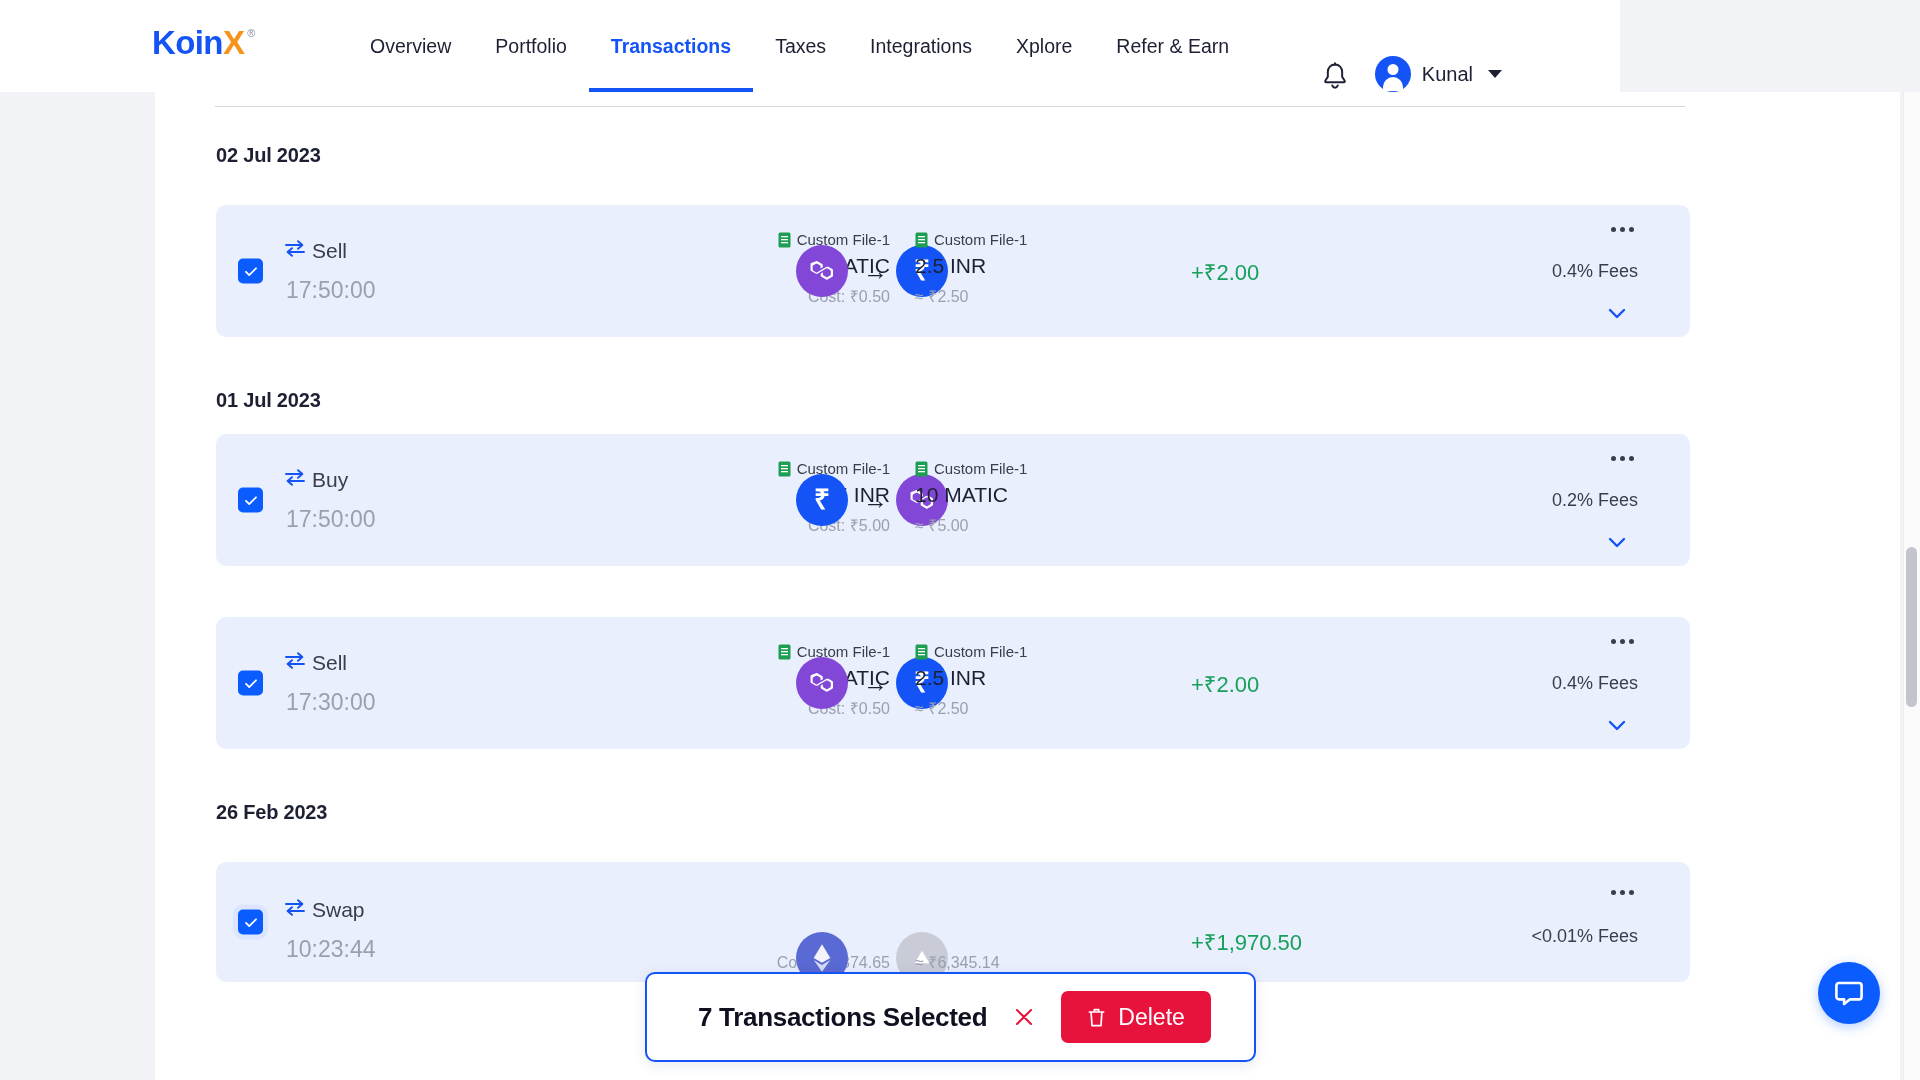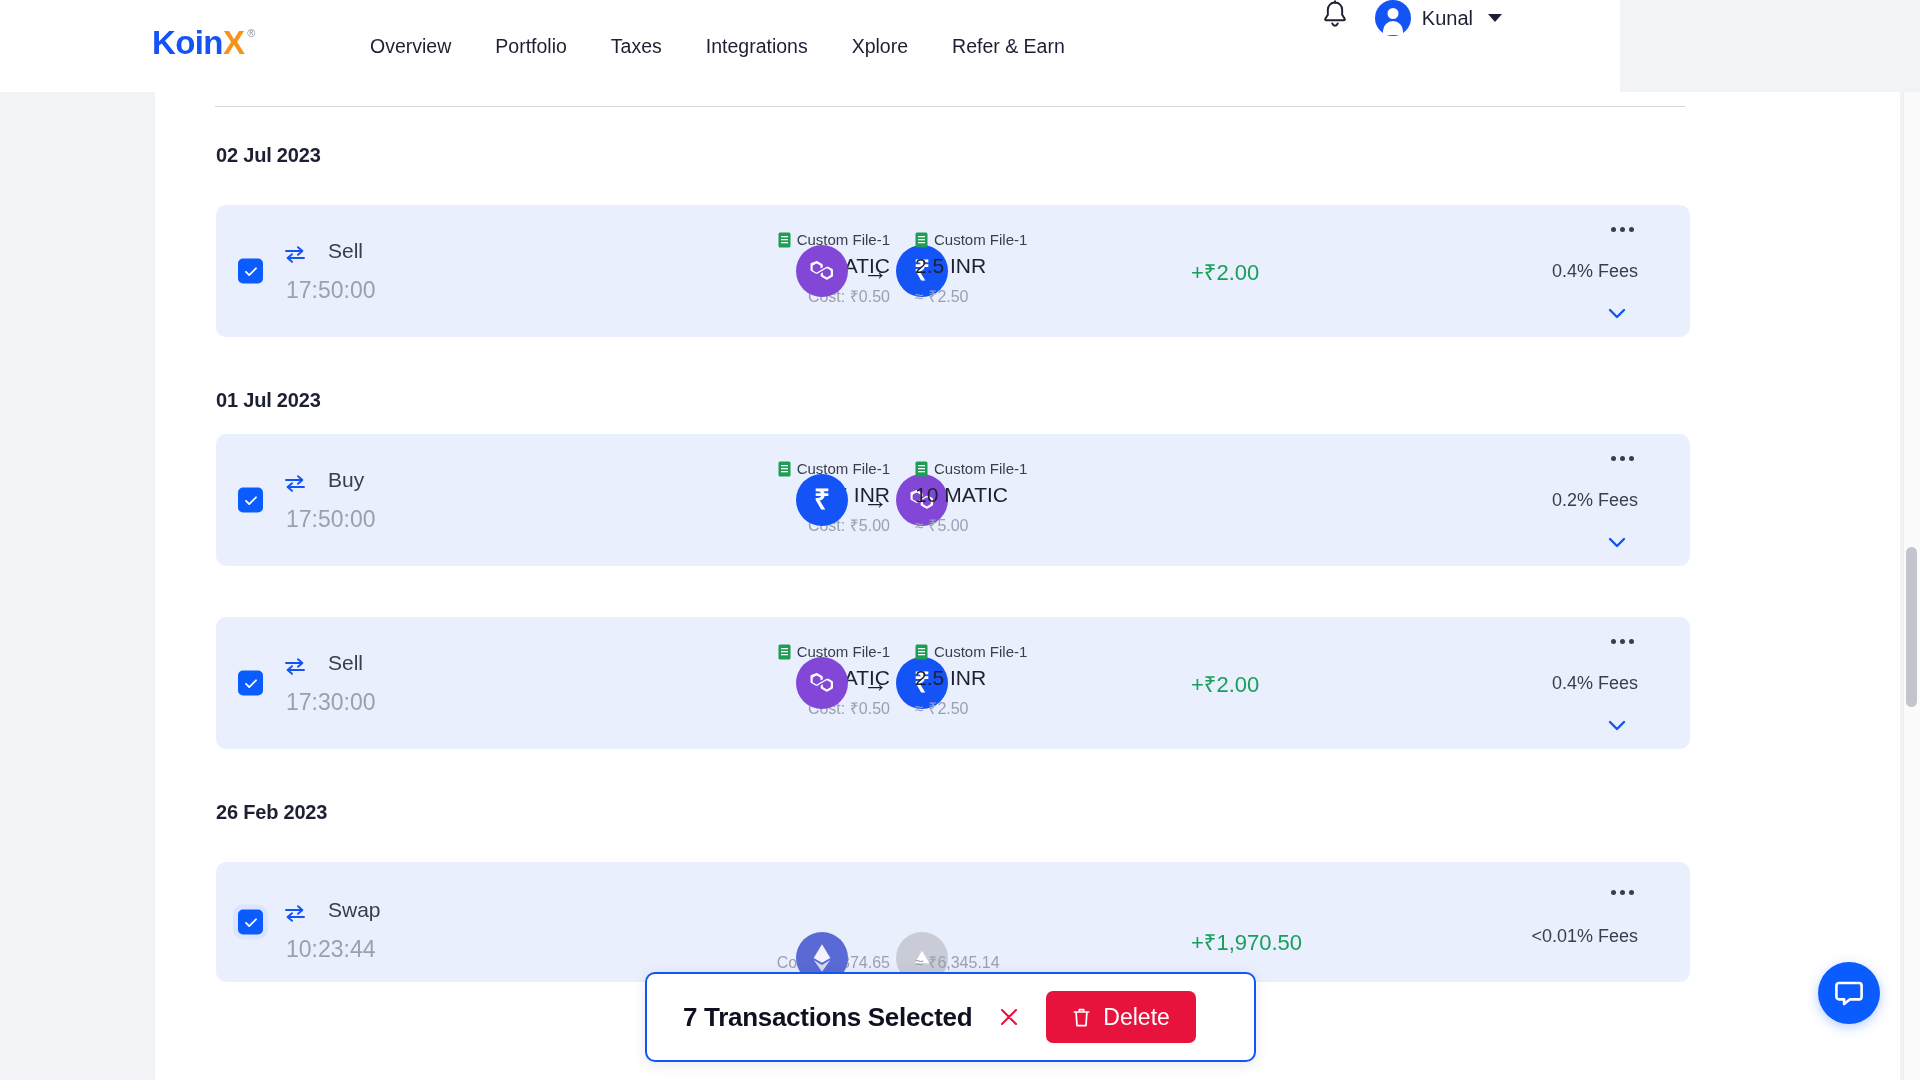--- a/index.html
+++ b/index.html
@@ -38,21 +38,21 @@
     white-space: nowrap;
   }
   .nav-link.active { color: #1453f5; font-weight: 700; }
   .nav-link.active::after {
     content: ""; position: absolute; left: 0; right: 0; bottom: 0;
     height: 4px; background: #1453f5;
   }
 
   .nav-right {
     position: absolute; right: 118px; top: 0; height: 92px;
-    display: flex; align-items: flex-start; gap: 26px;
+    display: flex; align-items: flex-end; gap: 26px;
   }
   .bell { width: 28px; height: 30px; cursor: pointer; }
   .user-chip { display: flex; align-items: center; gap: 11px; cursor: pointer; }
   .avatar {
     width: 36px; height: 36px; border-radius: 50%;
     background: #1453f5; position: relative;
   }
   .avatar::before {
     content:""; position:absolute; left:50%; top:8px; transform:translateX(-50%);
     width:11px; height:11px; border-radius:50%; background:#fff;
@@ -99,21 +99,21 @@
     position: absolute; left: 22px; top: 50%; transform: translateY(-50%);
     width: 25px; height: 25px; border-radius: 5px;
     background: #0b5cff; cursor: pointer;
     display: flex; align-items: center; justify-content: center;
   }
   .chk svg { width: 16px; height: 16px; }
   .chk.focused { box-shadow: 0 0 0 5px #dbe5ff; }
 
   .txn-type {
     position: absolute; left: 68px; top: 34px;
-    display: flex; align-items: flex-end; gap: 22px;
+    display: flex; align-items: flex-start; gap: 6px;
   }
   .swap-ico { width: 22px; height: 18px; }
   .type-label { font-size: 21px; color: #3a3d4d; }
   .txn-time {
     position: absolute; left: 70px; top: 72px;
     font-size: 23px; color: #9aa0b0;
   }
 
   .leg {
     position: absolute; top: 26px;
@@ -162,20 +162,21 @@
 
   
   .toast {
     position: absolute; left: 645px; top: 972px;
     width: 611px; height: 90px;
     background: #ffffff;
     border: 2px solid #1453f5; border-radius: 10px;
     display: flex; align-items: center;
     z-index: 60;
     box-shadow: 0 3px 14px rgba(20,40,90,0.10);
+    padding-left: 15px;
   }
   .toast-text {
     font-size: 26px; font-weight: 700; color: #0f1120;
     margin-left: 36px; letter-spacing: -0.3px;
   }
   .toast-close {
     margin-left: 24px; width: 26px; height: 26px; cursor: pointer;
     display:flex; align-items:center; justify-content:center;
   }
   .toast-delete {
@@ -213,20 +214,21 @@
 
 <div class="navbar">
   <div class="brand">
     <span class="brand-text"><span>Koin</span><span class="brand-x">X</span></span>
     <span class="brand-reg">®</span>
   </div>
 
   <div class="nav-links">
     <div class="nav-link">Overview</div>
     <div class="nav-link">Portfolio</div>
+    <div class="nav-link active">Transactions</div>
     <div class="nav-link">Taxes</div>
     <div class="nav-link">Integrations</div>
     <div class="nav-link">Xplore</div>
     <div class="nav-link">Refer &amp; Earn</div>
   </div>
 
   <div class="nav-right">
     <svg class="bell" viewBox="0 0 24 26" fill="none">
       <path d="M12 2.2c-3.6 0-6.2 2.8-6.2 6.3v4.2L3.6 16.2c-.4.6 0 1.4.8 1.4h15.2c.8 0 1.2-.8.8-1.4l-2.2-3.5V8.5c0-3.5-2.6-6.3-6.2-6.3z" stroke="#1d2033" stroke-width="1.7" stroke-linejoin="round"></path>
       <path d="M9.6 20.3c.5 1.3 1.4 2 2.4 2s1.9-.7 2.4-2" stroke="#1d2033" stroke-width="1.7" stroke-linecap="round"></path>

